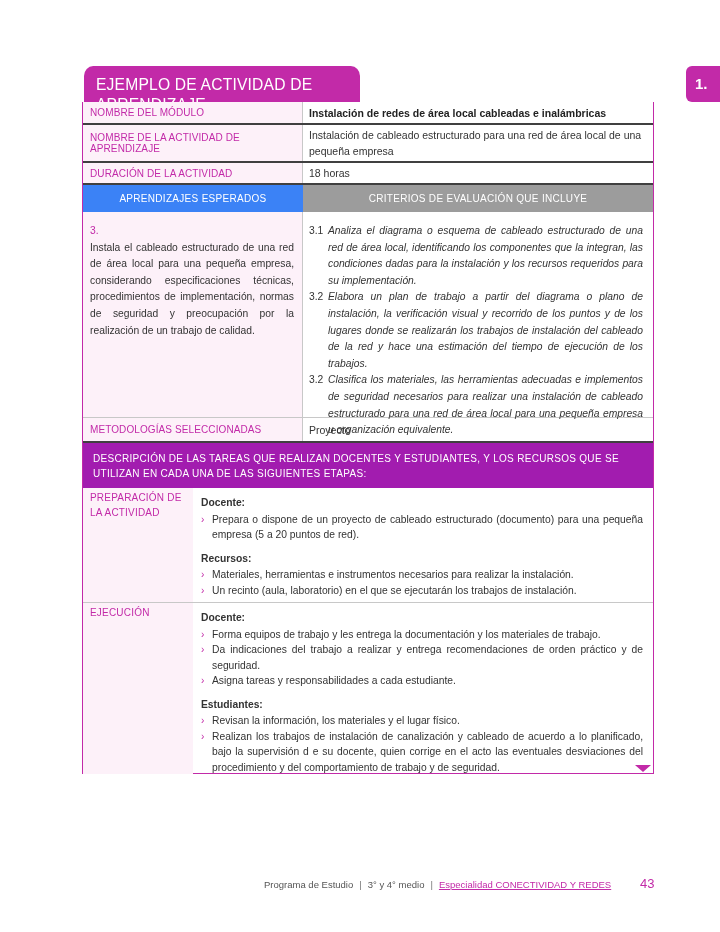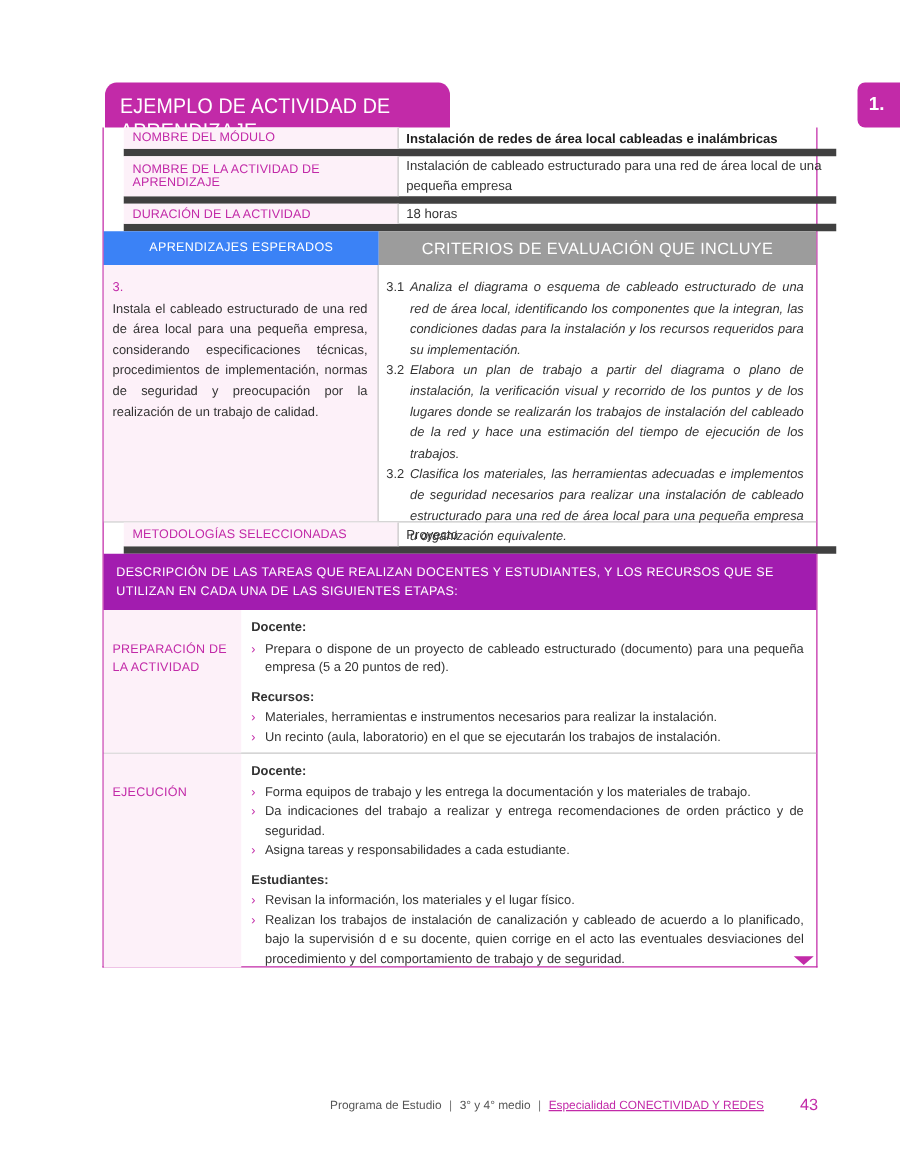--- a/index.html
+++ b/index.html
@@ -18,21 +18,21 @@
       position: absolute; left: 686px; top: 66px; width: 40px; height: 36px;
       background: #c22aa8; border-radius: 6px 0 0 6px;
       color: #fff; font-size: 15px; font-weight: bold;
       padding: 9px 0 0 9px; font-family: "Liberation Sans", sans-serif;
     }
 
     .sheet {
       position: absolute; left: 82px; top: 102px; width: 572px; height: 672px;
       border: 1.5px solid #c22aa8; border-top: none; background: #fff;
     }
-    .row { position: absolute; left: 16px; width: 570px; border-bottom: 6px solid #404040; }
+    .row { position: absolute; left: 0; width: 570px; border-bottom: 2px solid #404040; }
     .lbl {
       position: absolute; left: 0; top: 0; bottom: 0; width: 220px;
       background: #fdf1f9; color: #c22aa8; font-size: 10px;
       padding-left: 7px; display: flex; align-items: center;
       border-right: 1px solid #c8c8c8; letter-spacing: 0.1px;
       font-family: "Liberation Sans", sans-serif;
     }
     .val {
       position: absolute; left: 220px; right: 0; top: 0; bottom: 0;
       font-size: 10.5px; color: #333; padding: 0 8px 0 6px;
@@ -42,21 +42,21 @@
     .val.bold { font-weight: bold; color: #222; }
 
     .subhead { position: absolute; top: 83px; left: 0; width: 570px; height: 27px; }
     .sh-left {
       position: absolute; left: 0; top: 0; width: 220px; height: 27px;
       background: #3b82f6; color: #fff; font-size: 10px; text-align: center; line-height: 27px;
       font-family: "Liberation Sans", sans-serif; letter-spacing: 0.3px;
     }
     .sh-right {
       position: absolute; left: 220px; top: 0; right: 0; height: 27px;
-      background: #9c9c9c; color: #fff; font-size: 13px; text-align: center; line-height: 27px;
+      background: #9c9c9c; color: #fff; font-size: 10px; text-align: center; line-height: 27px;
       font-family: "Liberation Sans", sans-serif; letter-spacing: 0.3px;
     }
 
     .learn-row { position: absolute; top: 110px; left: 0; width: 570px; height: 206px; border-bottom: 1px solid #c8c8c8; }
     .learn-left {
       position: absolute; left: 0; top: 0; bottom: 0; width: 220px; background: #fdf1f9;
       border-right: 1px solid #c8c8c8; padding: 11px 8px 0 7px;
       font-size: 10.3px; line-height: 16.6px; color: #333; text-align: justify;
       font-family: "Liberation Sans", sans-serif;
     }
@@ -72,21 +72,21 @@
 
     .desc-head {
       position: absolute; top: 341px; left: 0; width: 570px; height: 45px;
       background: #a21caf; color: #fff; font-size: 10px; line-height: 15px;
       padding: 8px 10px 0 10px; letter-spacing: 0.3px; font-family: "Liberation Sans", sans-serif;
     }
 
     .stage { position: absolute; left: 0; width: 570px; border-bottom: 1px solid #c8c8c8; }
     .stage-lbl {
       position: absolute; left: 0; top: 0; bottom: 0; width: 110px; background: #fdf1f9;
-      color: #c22aa8; font-size: 10px; line-height: 15px; padding: 24px 6px 0 7px;
+      color: #c22aa8; font-size: 10px; line-height: 15px; padding: 2px 6px 0 7px;
       font-family: "Liberation Sans", sans-serif; letter-spacing: 0.2px;
     }
     .stage-body {
       position: absolute; left: 110px; right: 0; top: 0; bottom: 0;
       padding: 7px 10px 0 8px; font-size: 10.3px; line-height: 15.5px; color: #333;
       font-family: "Liberation Sans", sans-serif;
     }
     .sec-title { font-weight: bold; color: #333; margin-bottom: 1px; }
     .bul { display: flex; text-align: justify; }
     .bul .arrow { color: #c22aa8; width: 11px; flex: none; font-size: 10px; }

